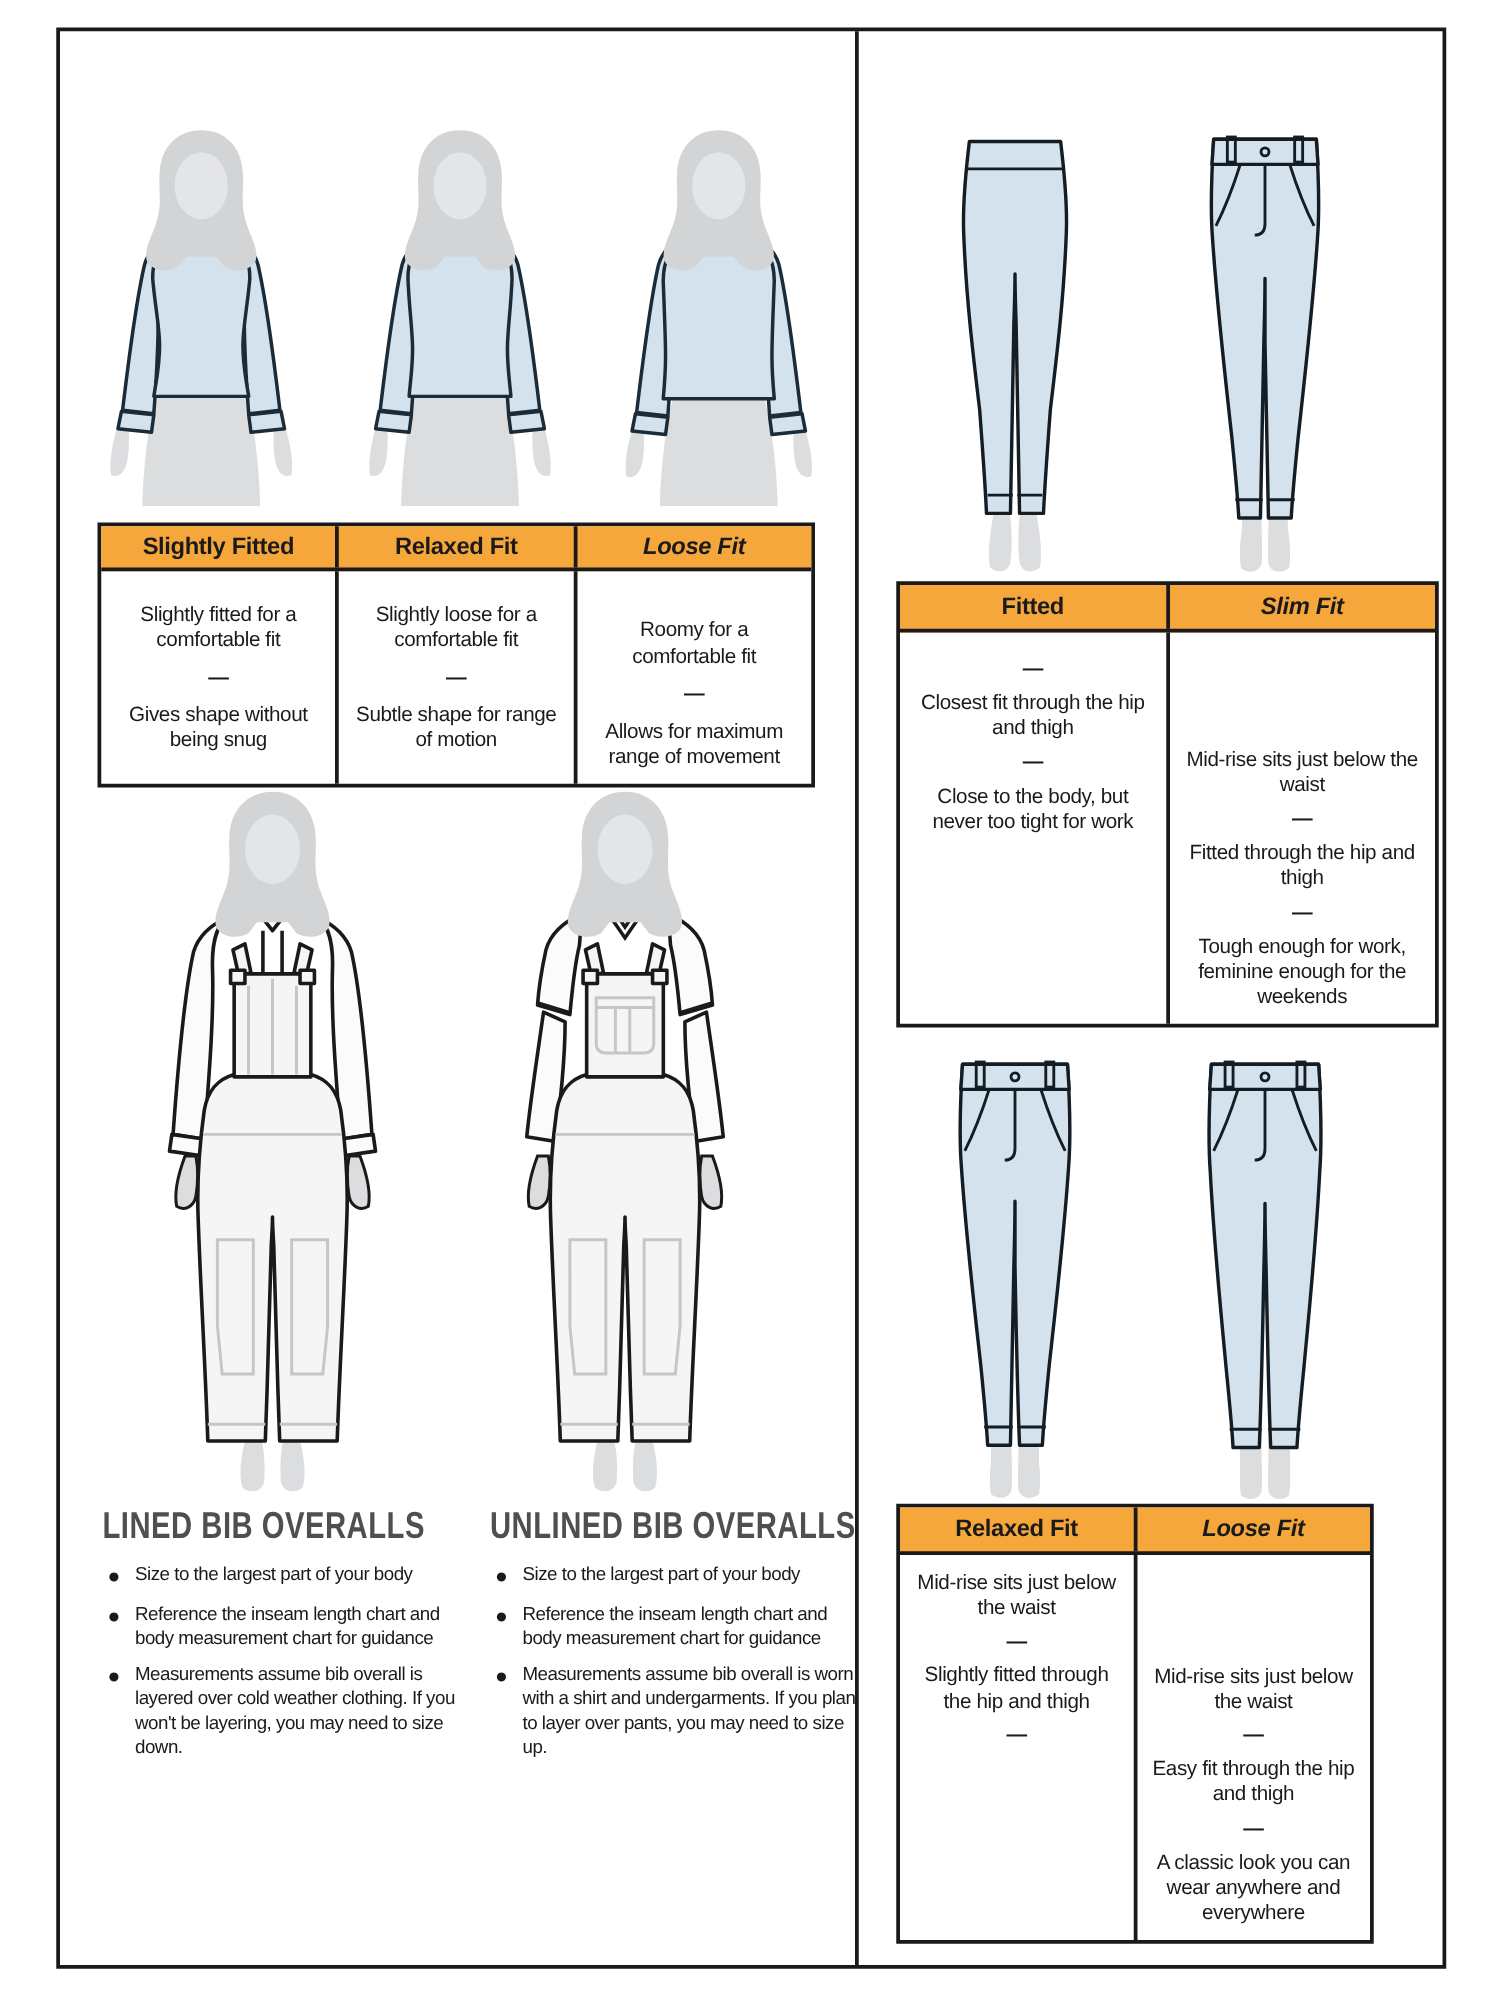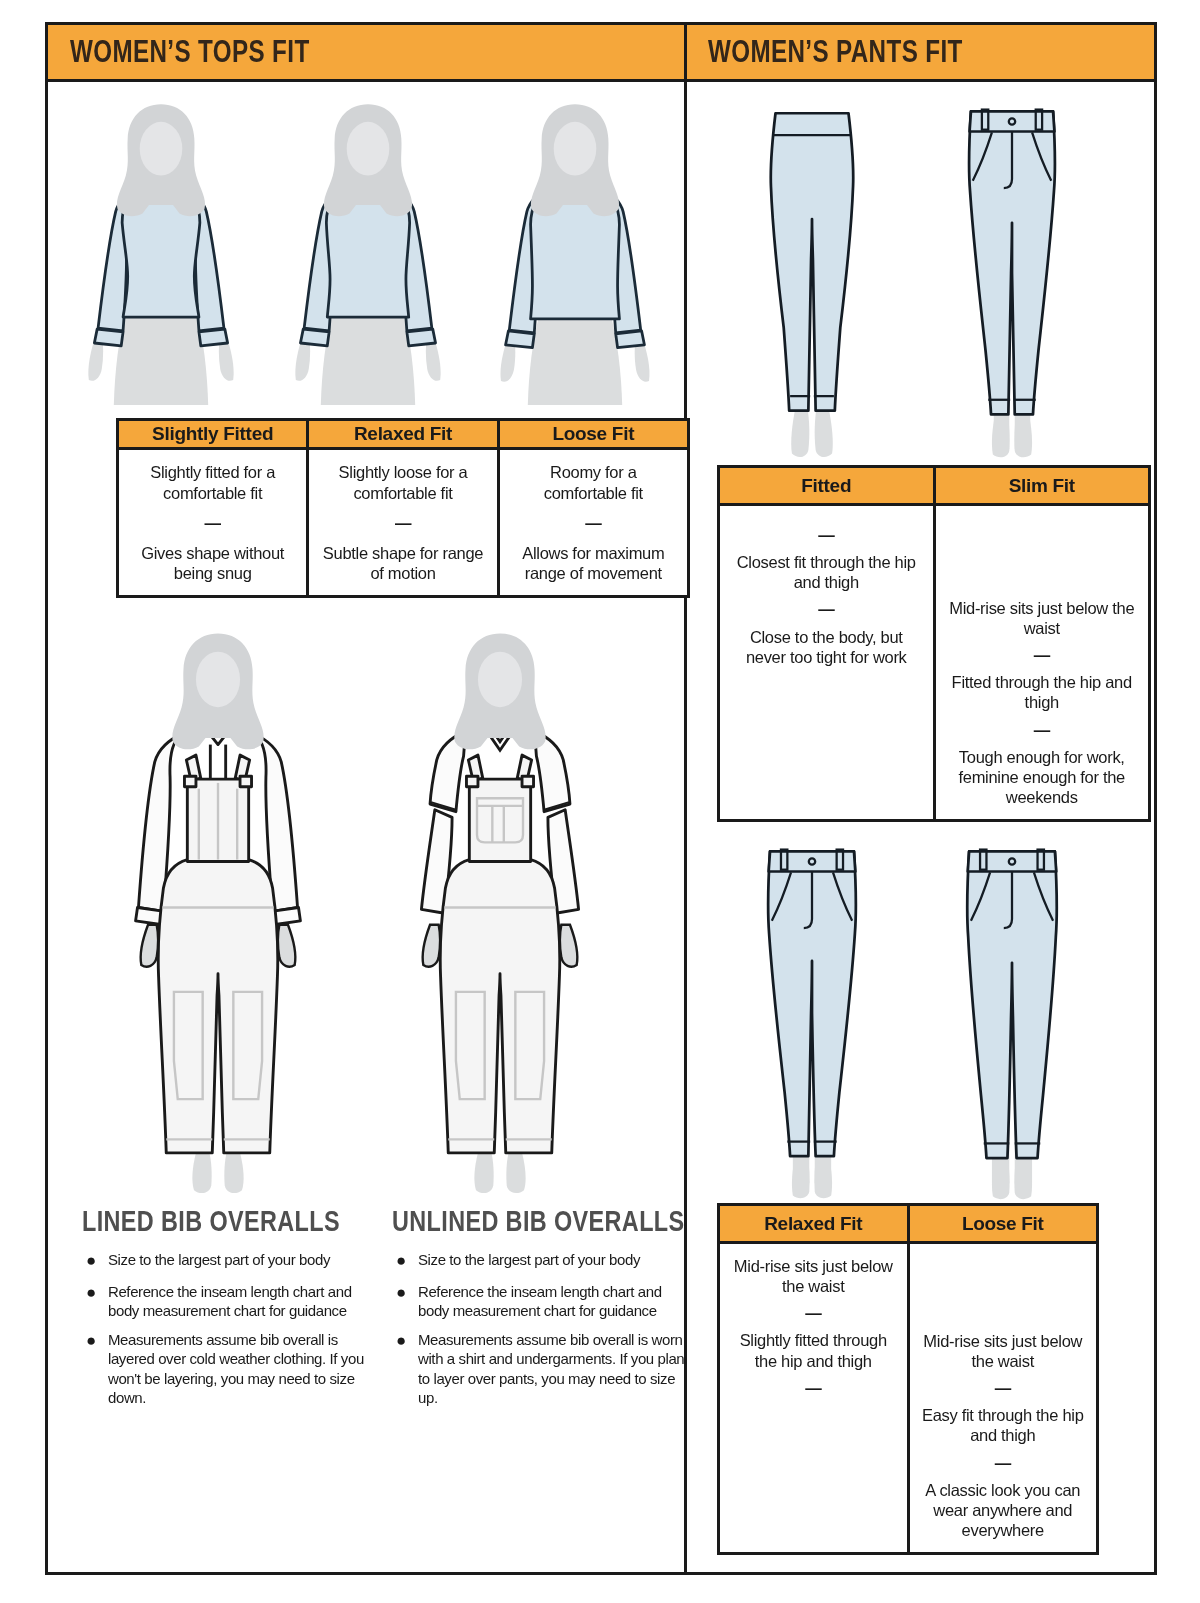--- a/index.html
+++ b/index.html
@@ -15,21 +15,21 @@
   .col{position:absolute;top:57px;height:1490px;}
   .col-left{left:0;width:636px;}
   .col-right{left:639px;width:467px;}
 
   
   .fit-table{position:absolute;border:3px solid #1a1a1a;box-sizing:border-box;display:flex;flex-direction:column;background:#fff;}
   .fit-head{display:flex;background:#F5A73B;border-bottom:3px solid #1a1a1a;box-sizing:border-box;}
   .fit-head .hcell{flex:1;display:flex;align-items:center;justify-content:center;
         font-weight:bold;font-size:19px;color:#1a1a1a;border-right:3px solid #1a1a1a;box-sizing:border-box;
         letter-spacing:-.3px;}
-  .fit-head .hcell:last-child{border-right:none;}
+  .fit-head .hcell:last-child{border-right:none;font-style:italic;}
   .fit-body{display:flex;flex:1;}
   .fit-body .bcell{flex:1;border-right:3px solid #1a1a1a;box-sizing:border-box;
         display:flex;flex-direction:column;align-items:center;justify-content:flex-start;
         padding:12px 8px;text-align:center;}
   .fit-body .bcell:last-child{border-right:none;justify-content:flex-end;}
   .bcell p{margin:0;font-size:16.5px;line-height:1.22;letter-spacing:-.3px;}
   .bcell p.dash{font-weight:bold;margin:7px 0;}
   .tops-table .fit-head{height:36px;}
   .tops-table .bcell{justify-content:center;}
   .tops-table .bcell p.dash{margin:10px 0;}
@@ -45,24 +45,20 @@
 
   .illo{position:absolute;}
   svg{display:block;}
 </style>
 </head>
 <body>
 
 <div class="page">
   <div class="frame">
 
-    <div class="band">
-      <div class="band-title" style="left:22px;">WOMEN’S TOPS FIT</div>
-      <div class="band-title" style="left:660px;">WOMEN’S PANTS FIT</div>
-    </div>
 
     <div class="vdivider" style="top:0;"></div>
 
     <div class="col col-left">
 
       <div class="illo" style="left:20px;top:13px;width:600px;display:flex;justify-content:space-between;">
 
         <svg width="186" height="310" viewBox="0 0 200 335">
           <path fill="#dbddde" d="M63,230 L137,230 C146,262 150,300 151,335 L49,335 C50,300 54,262 63,230 Z"></path>
           <path fill="#dbddde" d="M30,258 C24,276 20,294 22,308 C28,311 34,306 36,296 C38,284 38,270 36,258 Z"></path>
@@ -126,21 +122,21 @@
           </g>
           <g stroke="#1b2b38" stroke-width="2" fill="none">
             <line x1="64" y1="112" x2="90" y2="100"></line>
               <line x1="136" y1="112" x2="110" y2="100"></line>
           </g>
           <path fill="#d2d4d6" d="M100,10 C79,10 65,25 64,47 C63,62 66,72 62,87 C58,101 50,112 53,123 C58,132 71,133 80,128 L87,119 L113,119 L120,128 C129,133 142,132 147,123 C150,112 142,101 138,87 C134,72 137,62 136,47 C135,25 121,10 100,10 Z"></path>
           <ellipse cx="100" cy="58" rx="23" ry="29" fill="#e4e5e7"></ellipse>
         </svg>
       </div>
 
-      <div class="fit-table tops-table" style="left:30px;top:336px;width:574px;height:180px;margin-left:38px;">
+      <div class="fit-table tops-table" style="left:30px;top:336px;width:574px;height:212px;">
         <div class="fit-head">
           <div class="hcell">Slightly Fitted</div>
           <div class="hcell">Relaxed Fit</div>
           <div class="hcell">Loose Fit</div>
         </div>
         <div class="fit-body">
           <div class="bcell">
             <p>Slightly fitted for a comfortable fit</p>
             <p class="dash">—</p>
             <p>Gives shape without being snug</p>

